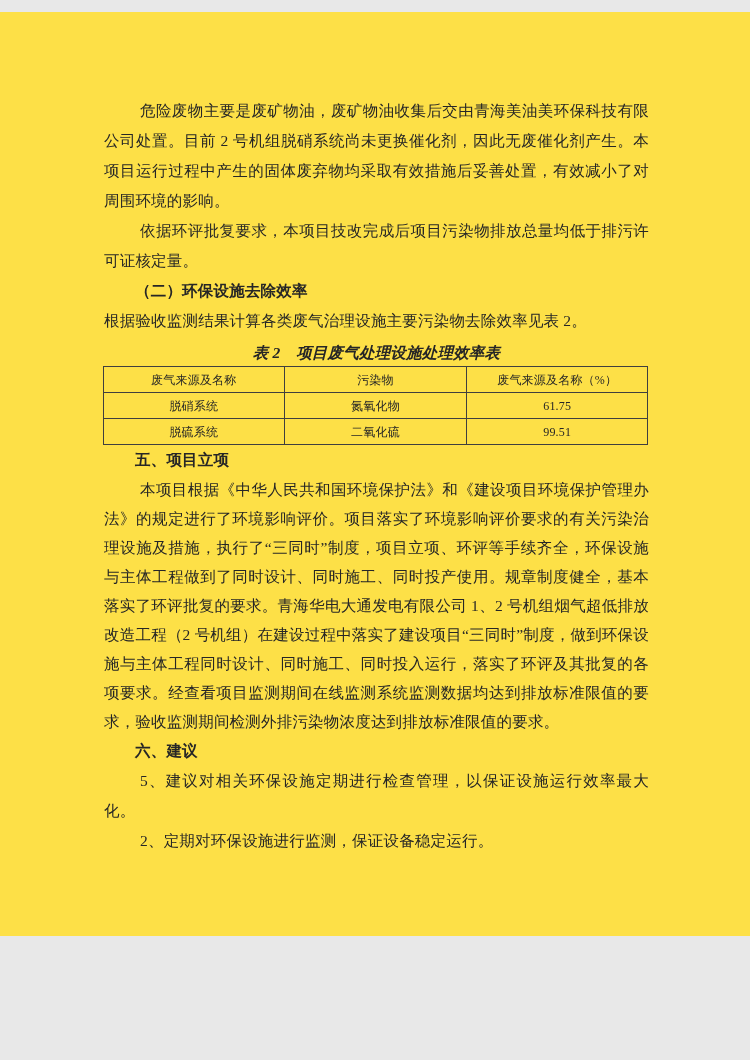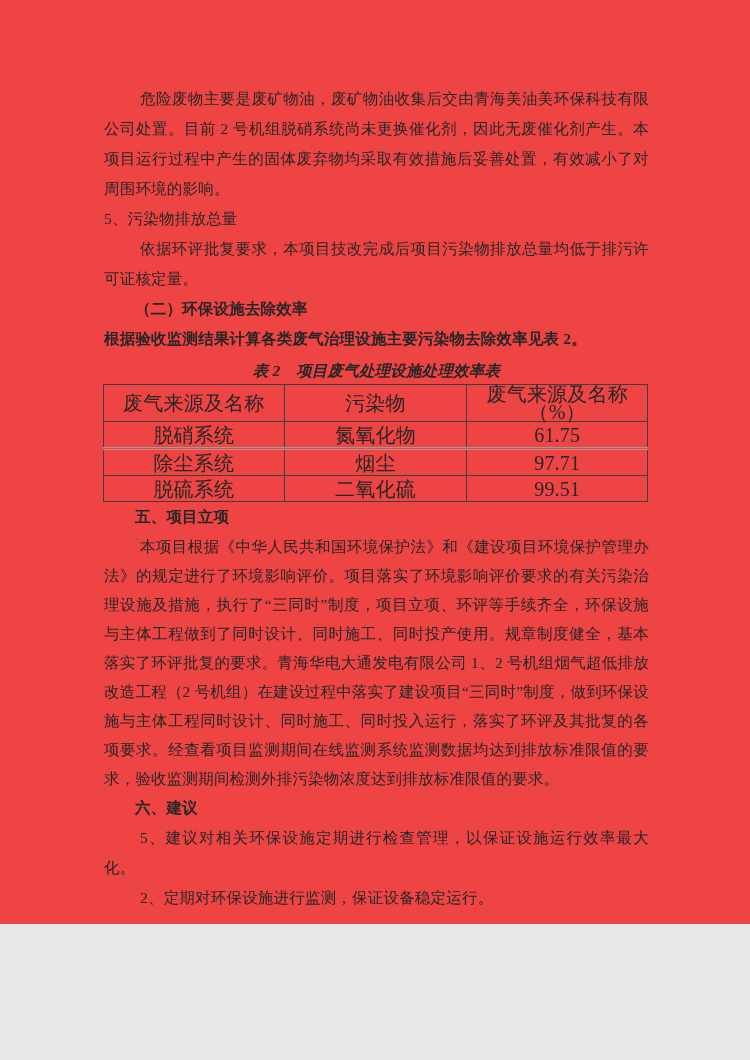--- a/index.html
+++ b/index.html
@@ -1,36 +1,36 @@
 <!DOCTYPE html>
 <html lang="zh"><head>
 <meta charset="utf-8">
 <style>
   html,body{margin:0;padding:0;background:#e8e8e8;}
   .page{
     position:relative;
     width:750px;height:924px;
-    margin:0 auto;
-    background:#ef4444;
+    margin:12px auto;
+    background:#fde047;
     font-family:"Liberation Serif","DejaVu Serif",serif;
     color:#262626;
     overflow:hidden;
   }
   .content{
     position:absolute;
     left:104px;top:84px;
     width:545px;
     font-size:15.5px;
     line-height:30px;
     text-align:justify;
     letter-spacing:0.2px;
   }
   .content p{margin:0;}
   .indent{text-indent:36px;}
-  .flush{text-indent:0;font-weight:bold;}
+  .flush{text-indent:0;}
   .sec-heading{
     font-weight:bold;
     text-indent:31px;
     line-height:30px;
   }
   .plain-heading{
     font-weight:normal;
     text-indent:0;
     line-height:30px;
   }
@@ -48,40 +48,39 @@
     border-collapse:collapse;
     table-layout:fixed;
     margin-left:-1px;
   }
   table.t2 td{
     border:1px solid #3f3f3f;
     height:25px;
     padding:0 2px;
     text-align:center;
     vertical-align:middle;
-    font-size:20px;
+    font-size:12px;
     line-height:18px;
     letter-spacing:0.2px;
   }
   table.t2 tr.thick-top td{
     border-top:3px double #9b9b9b;
   }
   .conclusion{line-height:29px;}
   .h-conclusion{margin-top:6px;}
   .num{font-family:"Liberation Serif","DejaVu Serif",serif;}
 </style>
 </head>
 <body>
 
 <div class="page">
   <div class="content">
 
     <p class="indent">危险废物主要是废矿物油，废矿物油收集后交由青海美油美环保科技有限公司处置。目前 2 号机组脱硝系统尚未更换催化剂，因此无废催化剂产生。本项目运行过程中产生的固体废弃物均采取有效措施后妥善处置，有效减小了对周围环境的影响。</p>
 
-    <p class="plain-heading">5、污染物排放总量</p>
 
     <p class="indent">依据环评批复要求，本项目技改完成后项目污染物排放总量均低于排污许可证核定量。</p>
 
     <p class="sec-heading">（二）环保设施去除效率</p>
 
     <p class="flush">根据验收监测结果计算各类废气治理设施主要污染物去除效率见表 2。</p>
 
     <div class="tbl-title">表 2　项目废气处理设施处理效率表</div>
 
     <table class="t2">
@@ -94,25 +93,20 @@
         <tr>
           <td>废气来源及名称</td>
           <td>污染物</td>
           <td>废气来源及名称（%）</td>
         </tr>
         <tr>
           <td>脱硝系统</td>
           <td>氮氧化物</td>
           <td class="num">61.75</td>
         </tr>
-        <tr class="thick-top">
-          <td>除尘系统</td>
-          <td>烟尘</td>
-          <td class="num">97.71</td>
-        </tr>
         <tr>
           <td>脱硫系统</td>
           <td>二氧化硫</td>
           <td class="num">99.51</td>
         </tr>
       </tbody>
     </table>
 
     <p class="sec-heading h-conclusion">五、项目立项</p>
 

